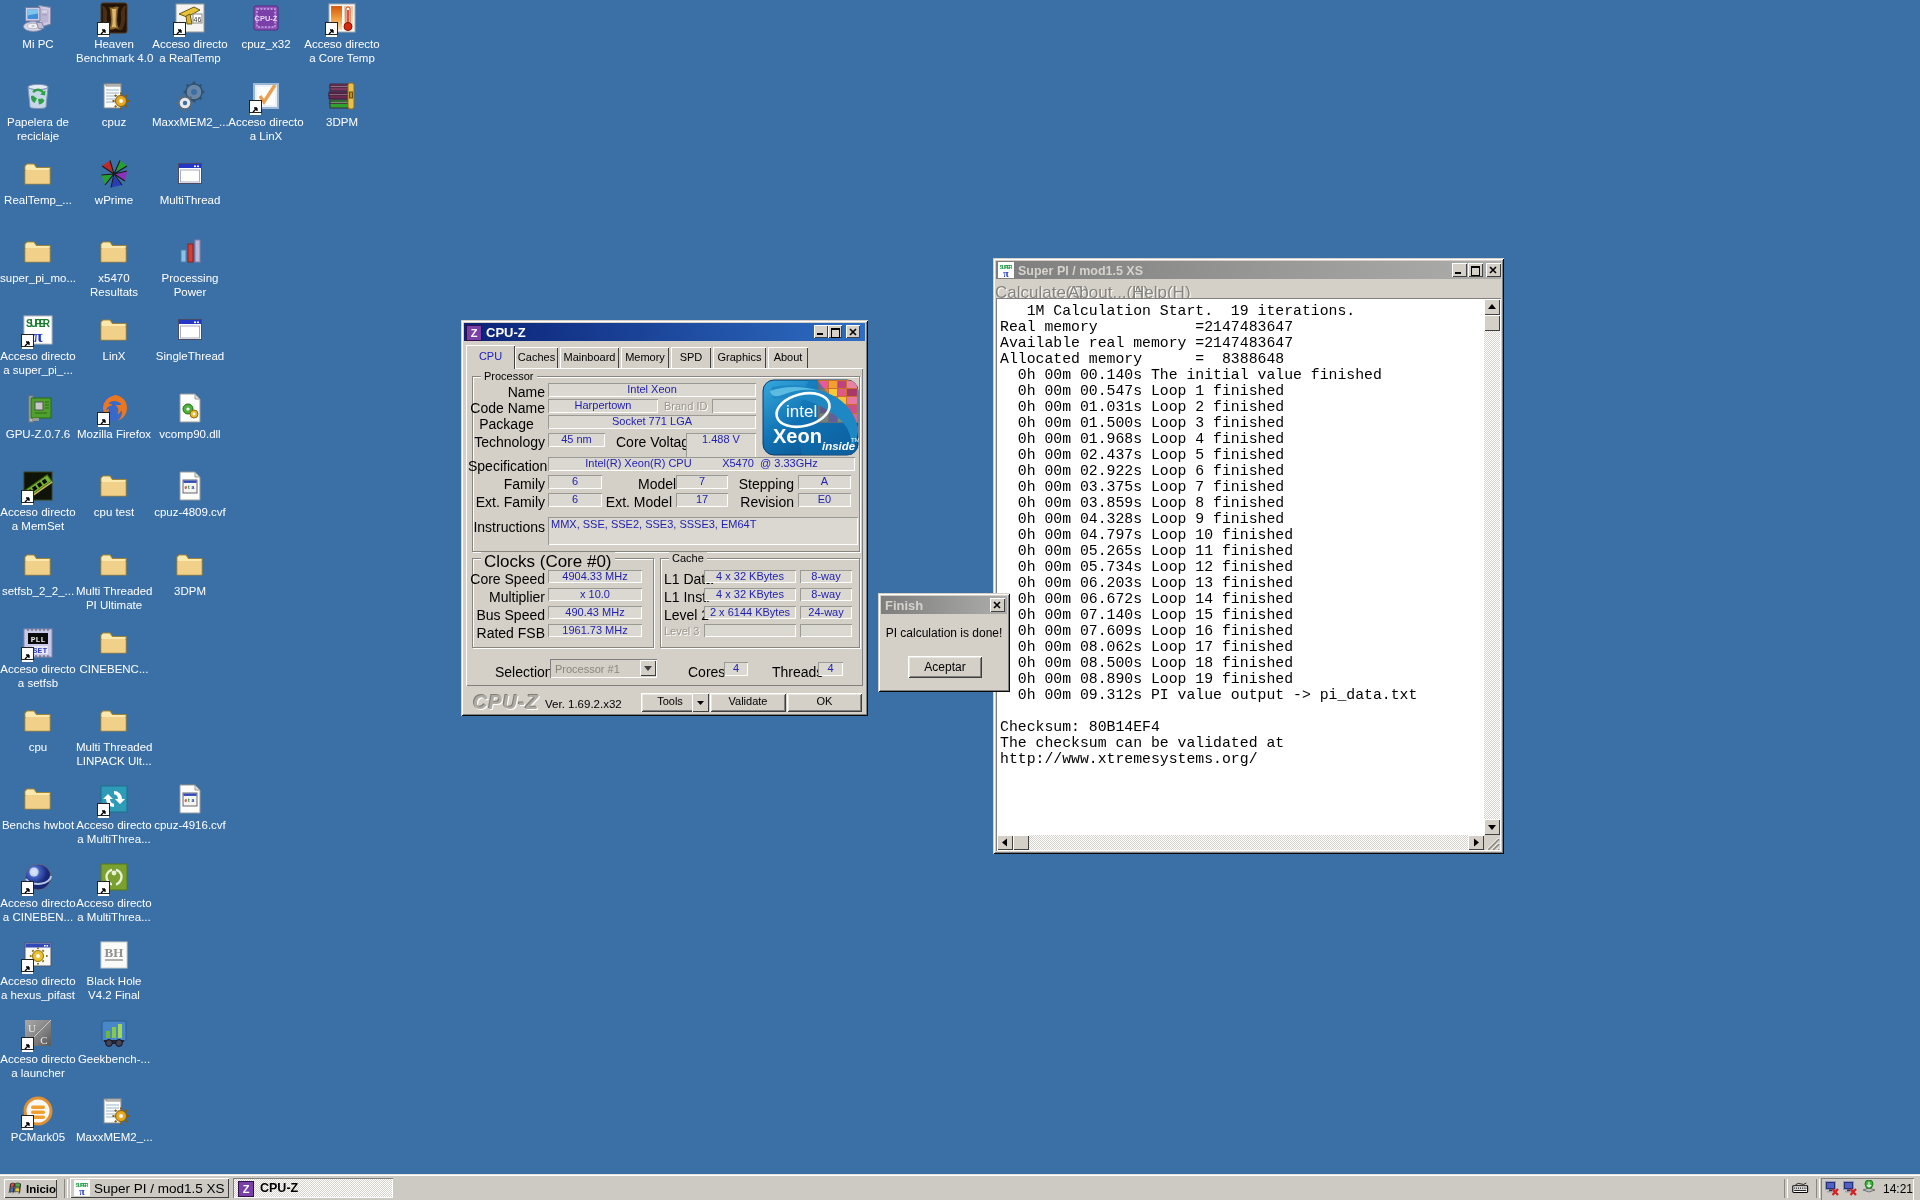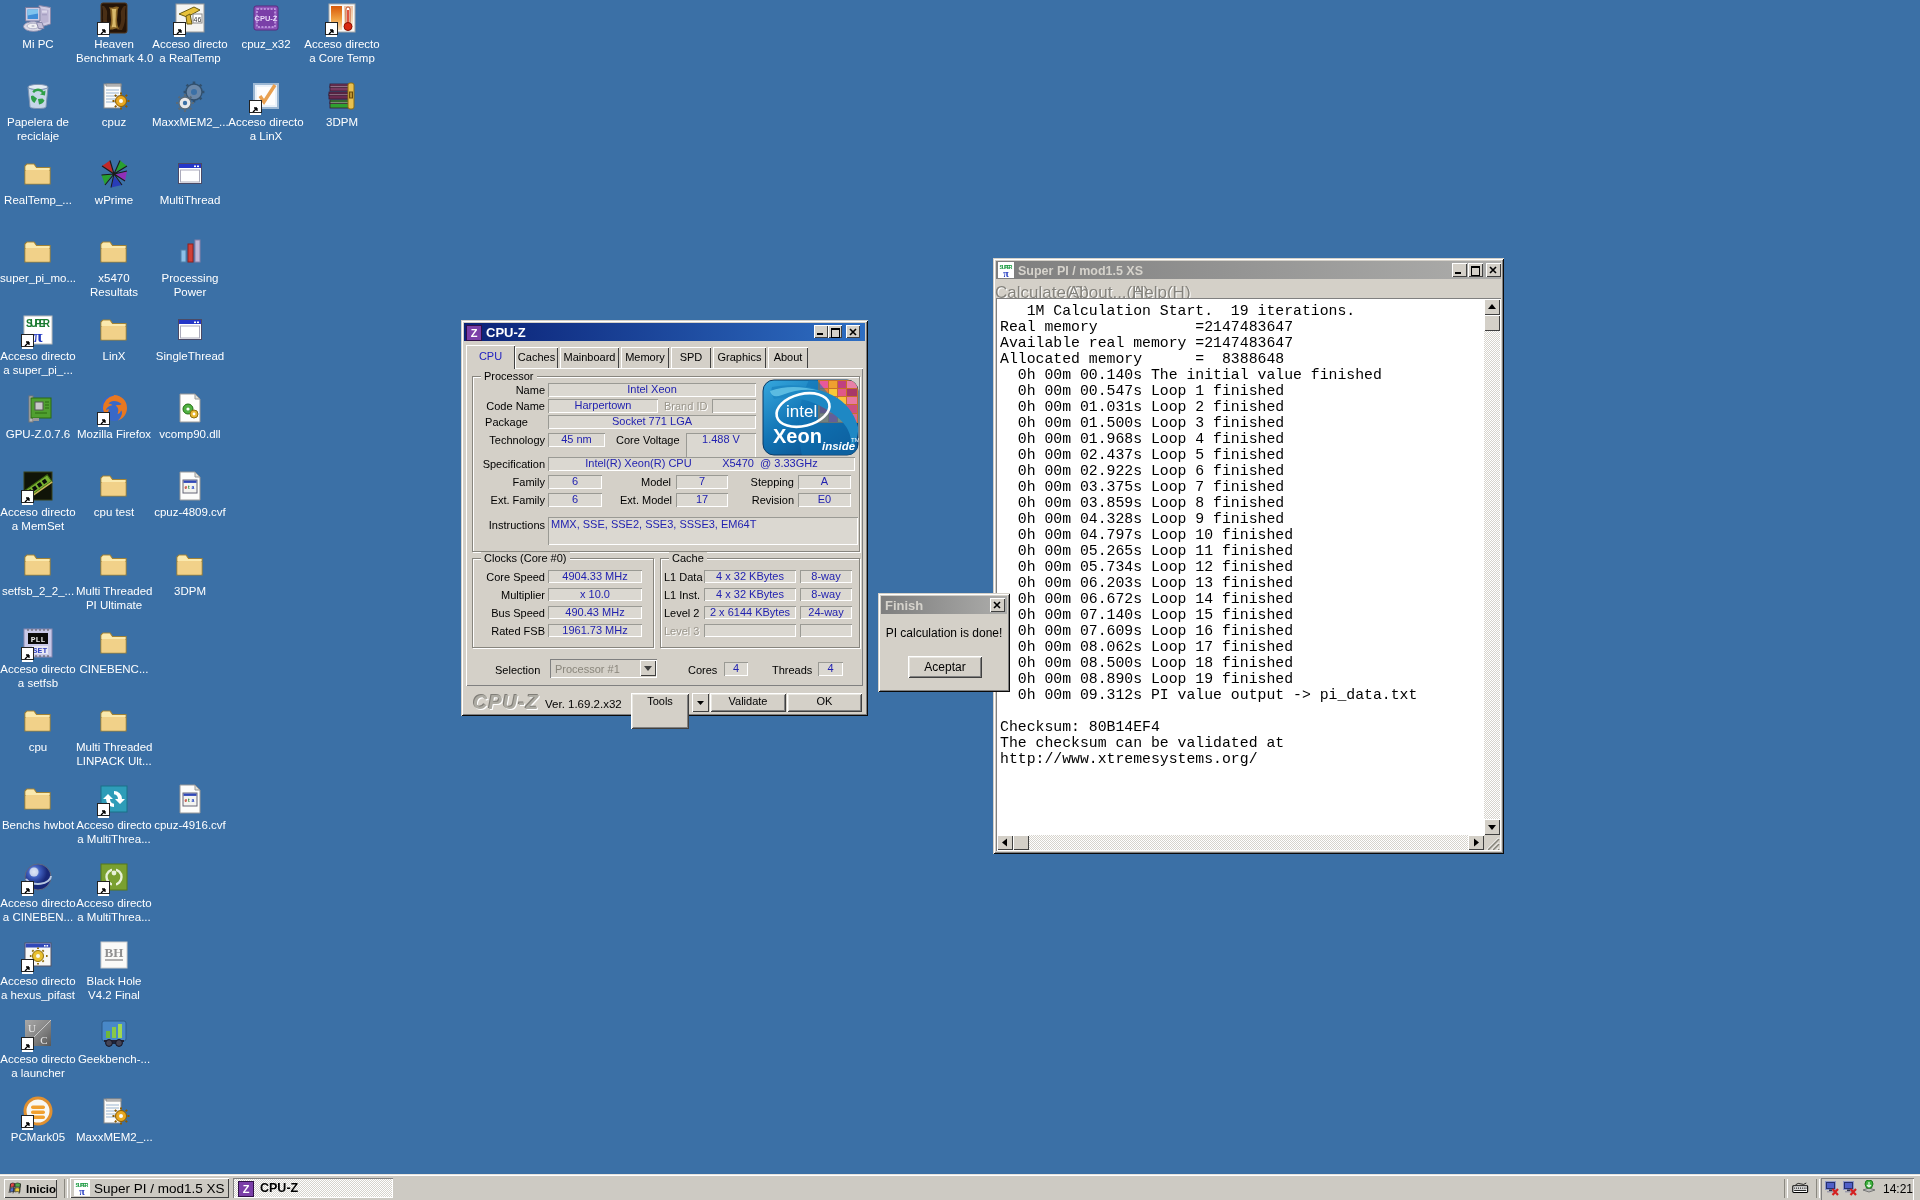--- a/index.html
+++ b/index.html
@@ -1,20 +1,20 @@
 <!DOCTYPE html>
 <html><head><meta charset="utf-8"><style>
 html,body{margin:0;padding:0}
 body{width:1920px;height:1200px;overflow:hidden;position:relative;background:#3B70A6;font-family:"Liberation Sans",sans-serif;}
 .abs{position:absolute}
 .raisedthin{background:#D4D0C8;box-shadow:inset 1px 1px 0 #fff, inset -1px -1px 0 #404040}
 .sunkenthin{box-shadow:inset 1px 1px 0 #808080, inset -1px -1px 0 #fff}
 .winframe{background:#D4D0C8;box-shadow:inset 1px 1px 0 #D4D0C8, inset -1px -1px 0 #0a0a0a, inset 2px 2px 0 #fff, inset -2px -2px 0 #808080}
 .field{background:#DBD8D1;box-shadow:inset 1px 1px 0 #9a9a94, inset -1px -1px 0 #fff;color:#2222b0;font-size:11px;text-align:center;line-height:13px;white-space:nowrap}
-.lbl{font-size:11px;color:#000;white-space:nowrap}
+.lbl{font-size:14px;color:#000;white-space:nowrap}
 .dicon{position:absolute;width:76px;text-align:center}
 .dicon .ig{position:relative;width:32px;height:32px;margin:0 auto}
 .dicon .tx{margin-top:4px;font-size:11.5px;line-height:13.5px;color:#fff}
 .dicon .tx div{white-space:nowrap}
 .sc{position:absolute;left:0;bottom:0;width:11px;height:11px;background:#fff;outline:1px solid #222}
 .dither{background-image:conic-gradient(#fff 25%,#d6d3cc 0 50%,#fff 0 75%,#d6d3cc 0);background-size:2px 2px}
 .titleactive{background:linear-gradient(90deg,#0b2277,#2e6ec2)}
 .titleinactive{background:linear-gradient(90deg,#7e7e7e,#adadab)}
 .capbtn{background:#D4D0C8;box-shadow:inset 1px 1px 0 #fff, inset -1px -1px 0 #404040;position:absolute}
 </style></head>
@@ -819,21 +819,21 @@
 <div class="abs field" style="left:332px;top:107px;width:53px;height:14px">A</div>
 <div class="abs lbl" style="left:2px;top:126px;width:77px;text-align:right">Ext. Family</div>
 <div class="abs field" style="left:82px;top:125px;width:54px;height:14px">6</div>
 <div class="abs lbl" style="left:138px;top:126px;width:68px;text-align:right">Ext. Model</div>
 <div class="abs field" style="left:210px;top:125px;width:52px;height:14px">17</div>
 <div class="abs lbl" style="left:260px;top:126px;width:68px;text-align:right">Revision</div>
 <div class="abs field" style="left:332px;top:125px;width:53px;height:14px">E0</div>
 <div class="abs lbl" style="left:2px;top:151px;width:77px;text-align:right">Instructions</div>
 <div class="abs field" style="left:82px;top:149px;width:307px;height:28px;text-align:left;line-height:14px;padding-left:3px">MMX, SSE, SSE2, SSE3, SSSE3, EM64T</div>
 <div class="abs" style="left:6px;top:190px;width:180px;height:88px;border:1px solid #87857e;box-shadow:inset 1px 1px 0 #fff,1px 1px 0 #fff">
-        <div style="position:absolute;left:8px;top:-7px;background:#D4D0C8;padding:0 3px;font-size:11px">Clocks (Core #0)</div>
+        <div style="position:absolute;left:8px;top:-7px;background:#D4D0C8;padding:0 3px;font-size:17px">Clocks (Core #0)</div>
       </div>
 <div class="abs lbl" style="left:2px;top:203px;width:77px;text-align:right">Core Speed</div>
 <div class="abs field" style="left:82px;top:202px;width:94px;height:13px">4904.33 MHz</div>
 <div class="abs lbl" style="left:2px;top:221px;width:77px;text-align:right">Multiplier</div>
 <div class="abs field" style="left:82px;top:220px;width:94px;height:13px">x 10.0</div>
 <div class="abs lbl" style="left:2px;top:239px;width:77px;text-align:right">Bus Speed</div>
 <div class="abs field" style="left:82px;top:238px;width:94px;height:13px">490.43 MHz</div>
 <div class="abs lbl" style="left:2px;top:257px;width:77px;text-align:right">Rated FSB</div>
 <div class="abs field" style="left:82px;top:256px;width:94px;height:13px">1961.73 MHz</div>
 <div class="abs" style="left:194px;top:190px;width:198px;height:88px;border:1px solid #87857e;box-shadow:inset 1px 1px 0 #fff,1px 1px 0 #fff">
@@ -858,21 +858,21 @@
             <path d="M4 6 L8 11 L12 6 Z" fill="#404040"></path>
           </svg></div>
       </div>
 <div class="abs lbl" style="left:222px;top:296px">Cores</div>
 <div class="abs field" style="left:258px;top:294px;width:24px;height:14px">4</div>
 <div class="abs lbl" style="left:306px;top:296px">Threads</div>
 <div class="abs field" style="left:352px;top:294px;width:25px;height:14px">4</div>
 </div>
 <div class="abs" style="left:12px;top:371px;font-size:20px;font-weight:bold;font-style:italic;color:#AEACA4;text-shadow:-1px -1px 0 #807E78, 1px 1px 0 #fff;letter-spacing:1px">CPU-Z</div>
 <div class="abs" style="left:84px;top:378px;font-size:11.5px">Ver. 1.69.2.x32</div>
-<div class="abs raisedthin" style="left:170px;top:373px;width:58px;height:36px;box-shadow:inset 1px 1px 0 #fff, inset -1px -1px 0 #404040, inset 2px 2px 0 #E8E6E0, inset -2px -2px 0 #808080">
+<div class="abs raisedthin" style="left:180px;top:373px;width:58px;height:19px;box-shadow:inset 1px 1px 0 #fff, inset -1px -1px 0 #404040, inset 2px 2px 0 #E8E6E0, inset -2px -2px 0 #808080">
       <div style="text-align:center;font-size:11px;margin-top:2px">Tools</div>
     </div>
 <div class="abs raisedthin" style="left:231px;top:373px;width:17px;height:19px"><svg width="17" height="19">
         <path d="M5 8 L8.5 12 L12 8 Z" fill="#000"></path>
       </svg></div>
 <div class="abs raisedthin" style="left:249px;top:373px;width:76px;height:19px;box-shadow:inset 1px 1px 0 #fff, inset -1px -1px 0 #404040, inset 2px 2px 0 #E8E6E0, inset -2px -2px 0 #808080">
       <div style="text-align:center;font-size:11px;margin-top:2px">Validate</div>
     </div>
 <div class="abs raisedthin" style="left:326px;top:373px;width:75px;height:19px;box-shadow:inset 1px 1px 0 #fff, inset -1px -1px 0 #404040, inset 2px 2px 0 #E8E6E0, inset -2px -2px 0 #808080">
       <div style="text-align:center;font-size:11px;margin-top:2px">OK</div>

